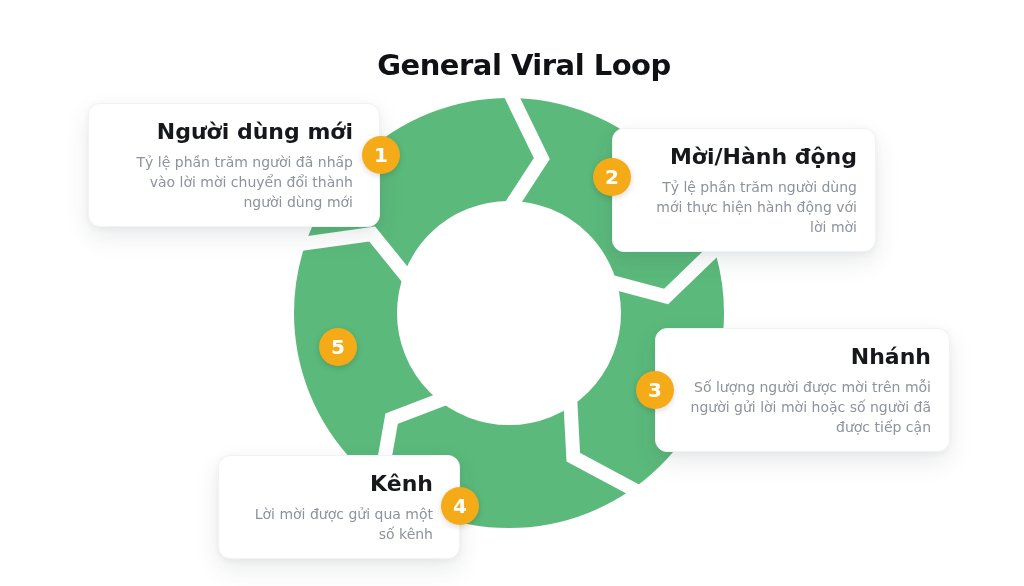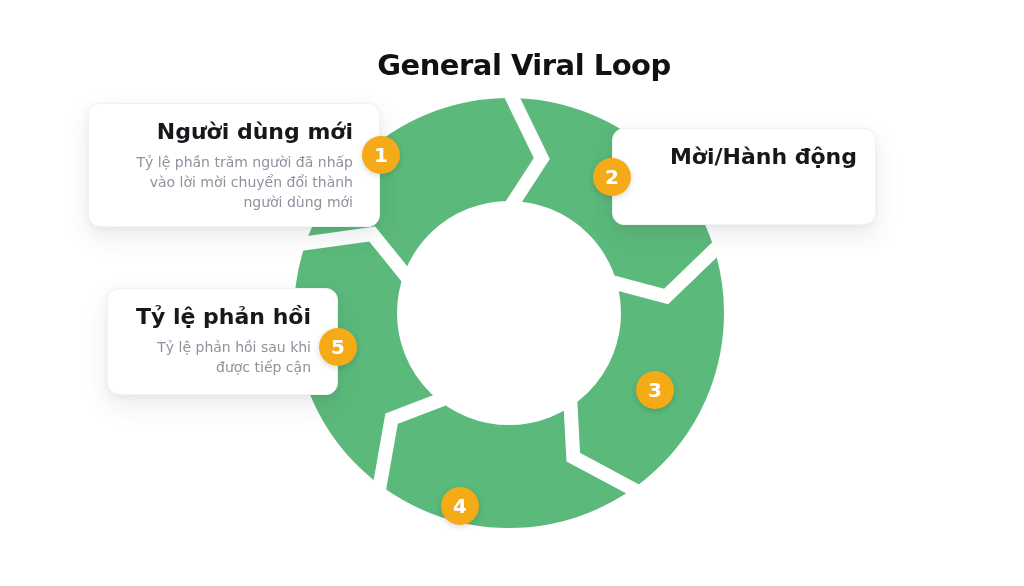--- a/index.html
+++ b/index.html
@@ -74,28 +74,33 @@
     </g>
   </svg>
 
   <div class="card card-1 align-right">
     <h2>Người dùng mới</h2>
     <p>Tỷ lệ phần trăm người đã nhấp vào lời mời chuyển đổi thành người dùng mới</p>
   </div>
 
   <div class="card card-2 align-left">
     <h2>Mời/Hành động</h2>
+    <p>Tỷ lệ phần trăm người dùng mới thực hiện hành động với lời mời</p>
   </div>
 
+  <div class="card card-3 align-left">
+    <h2>Nhánh</h2>
+    <p>Số lượng người được mời trên mỗi người gửi lời mời hoặc số người đã được tiếp cận</p>
+  </div>
 
+  <div class="card card-4 align-right">
+    <h2>Kênh</h2>
+    <p>Lời mời được gửi qua một số kênh</p>
+  </div>
 
-  <div class="card card-5 align-right">
-    <h2>Tỷ lệ phản hồi</h2>
-    <p>Tỷ lệ phản hồi sau khi được tiếp cận</p>
-  </div>
 
   <div class="badge badge-1">1</div>
   <div class="badge badge-2">2</div>
   <div class="badge badge-3">3</div>
   <div class="badge badge-4">4</div>
   <div class="badge badge-5">5</div>
 
 </div>
 
 </body></html>

